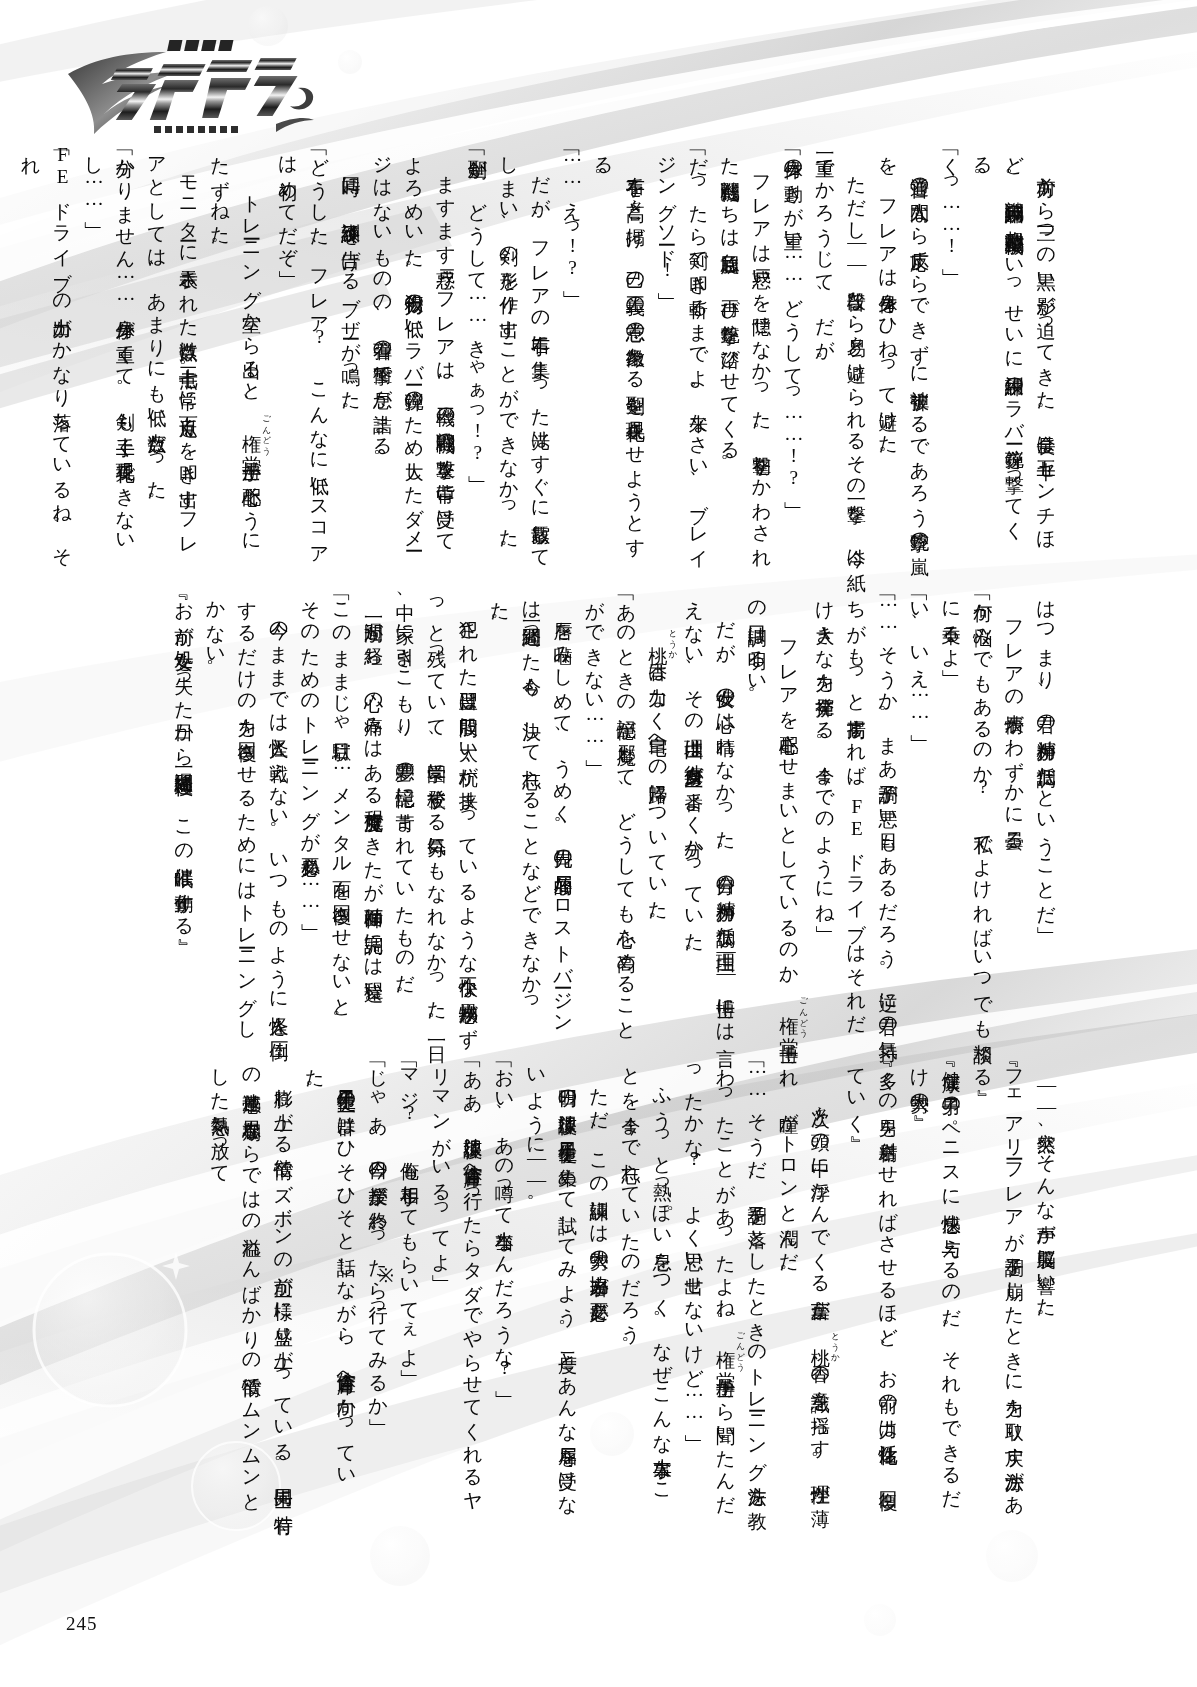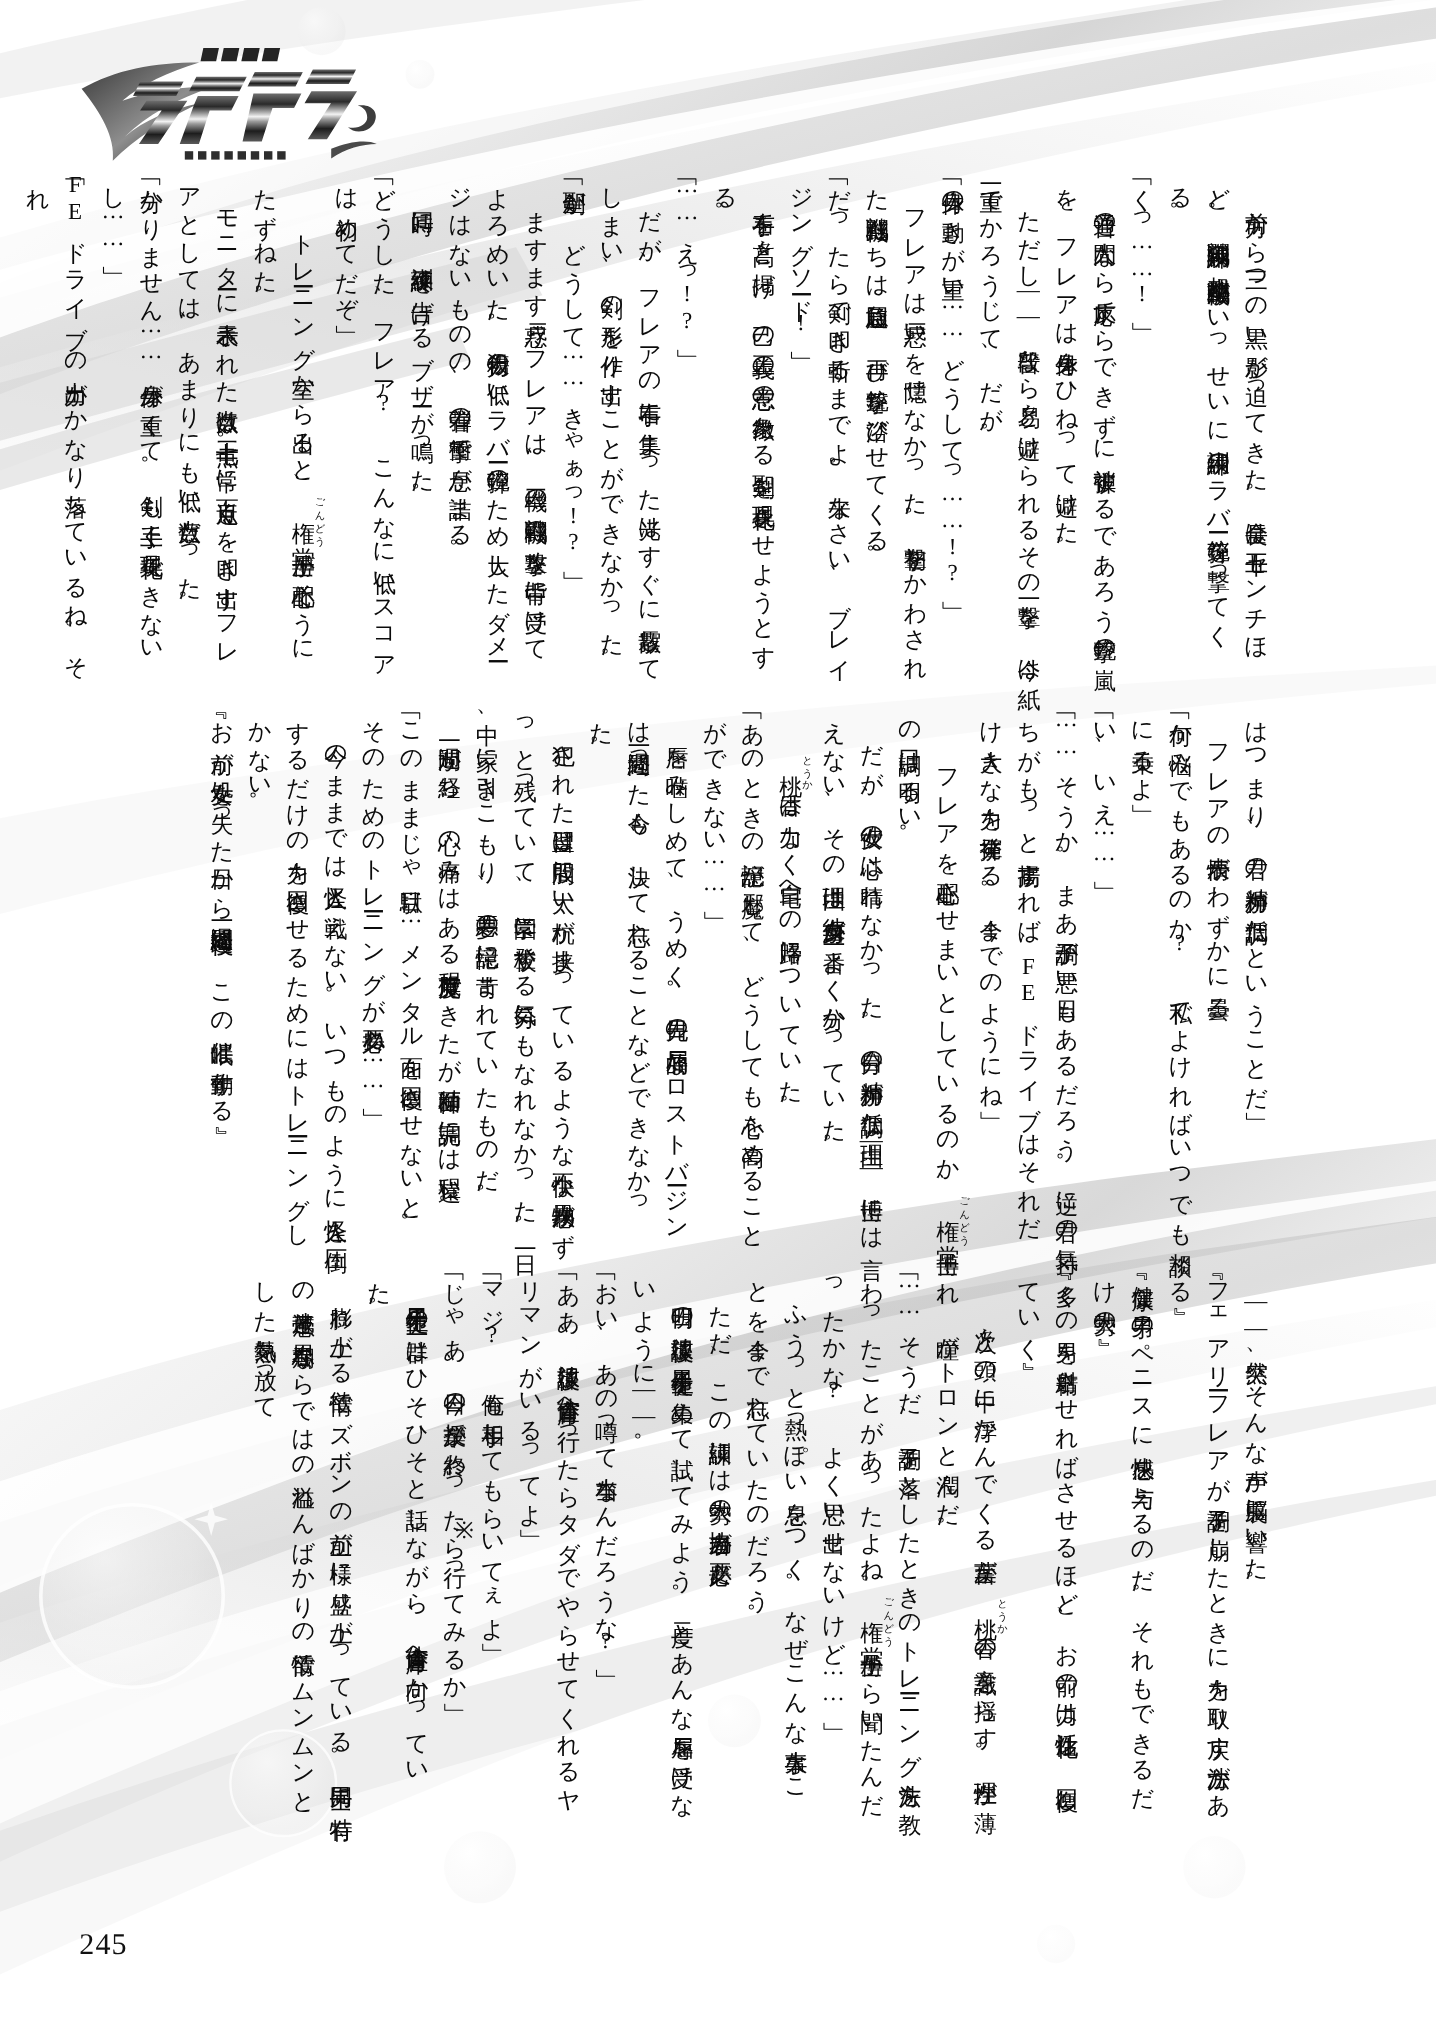--- a/index.html
+++ b/index.html
@@ -77,21 +77,21 @@
     writing-mode: vertical-rl;
     font-size: 19px;
     color: #111;
   }
 
   
   #folio {
     position: absolute;
     left: 66px;
     bottom: 52px;
-    font-size: 25px;
+    font-size: 19px;
     letter-spacing: 1px;
     color: #111;
     font-family: "Liberation Serif", "DejaVu Serif", serif;
     z-index: 5;
   }
 </style>
 </head>
 <body>
 
 <div id="page">

